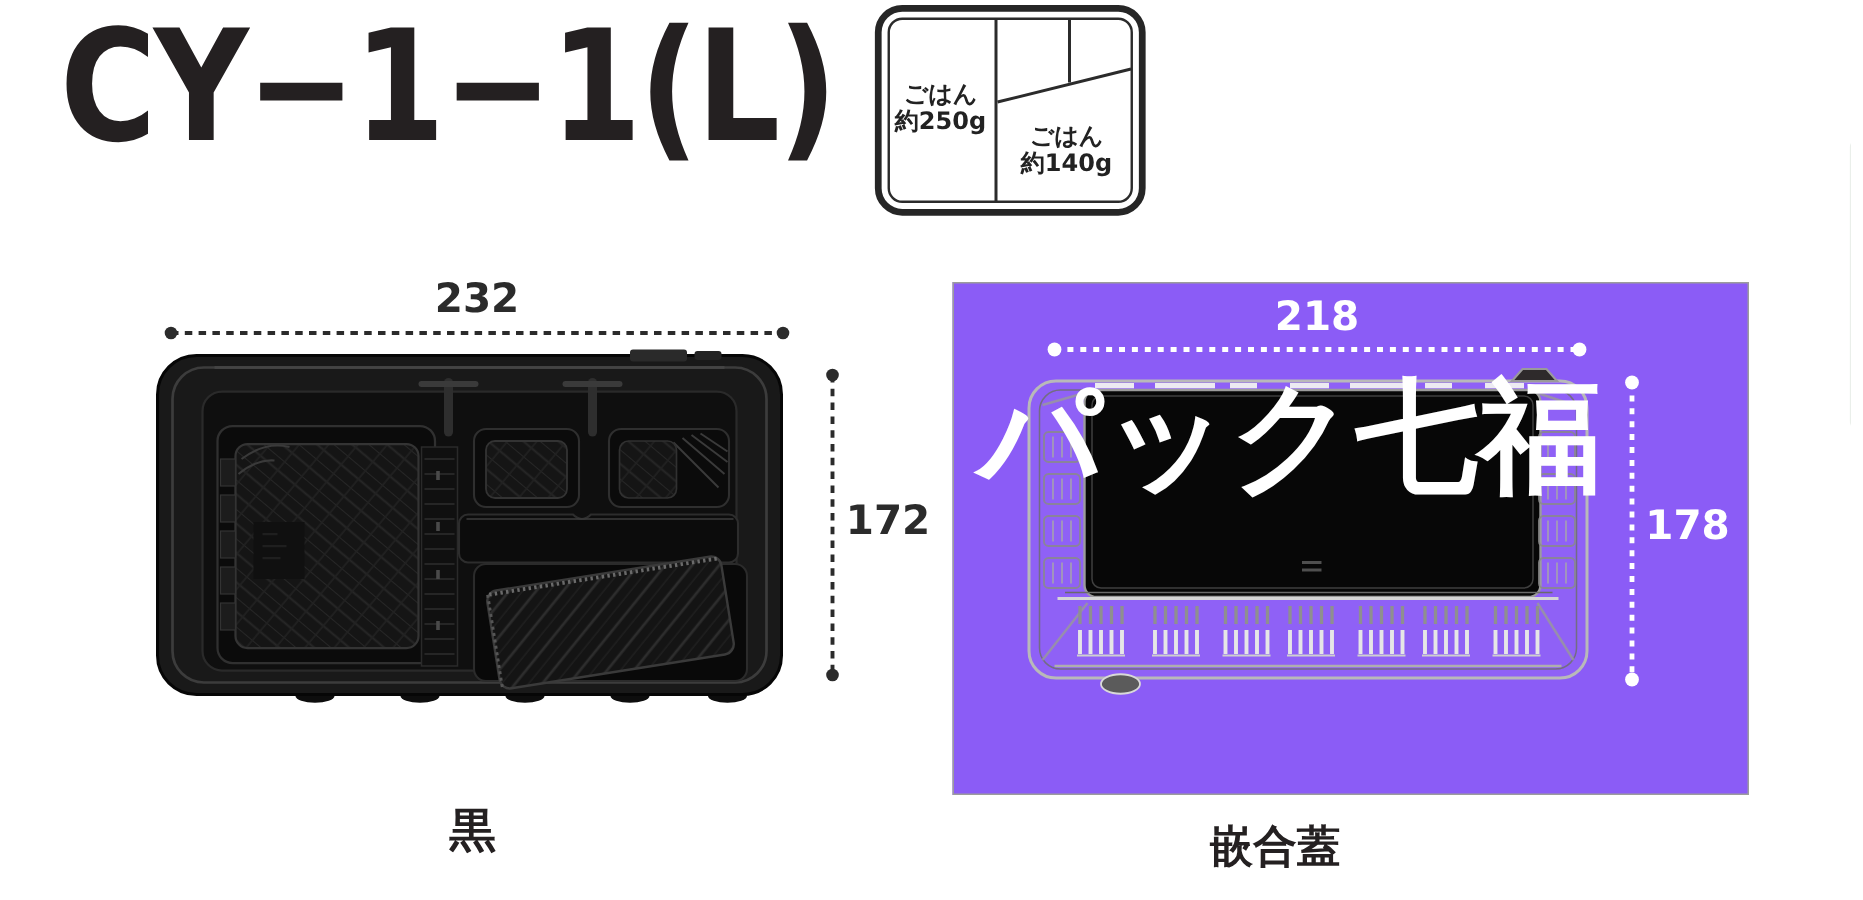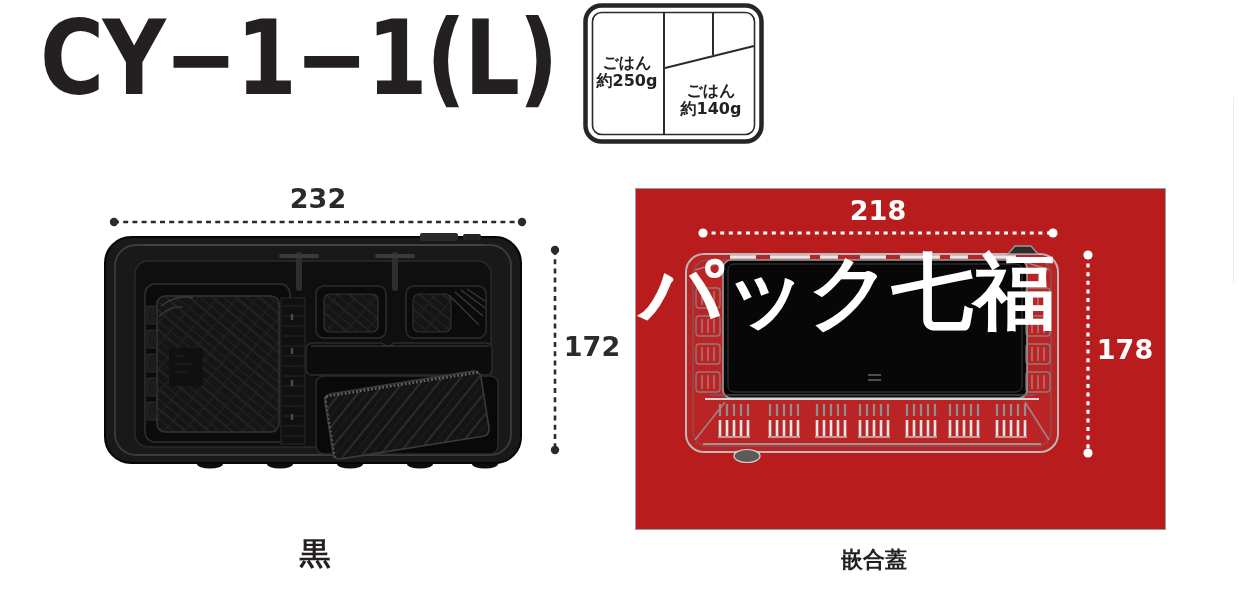--- a/index.html
+++ b/index.html
@@ -13,33 +13,33 @@
     color:#242021;white-space:nowrap;
     transform:scaleX(.85);transform-origin:left top;
   }
   .icon-svg{position:absolute;left:580px;top:2px;}
   .leftfig-svg{position:absolute;left:90px;top:180px;}
   .dim-text{font-weight:700;font-size:27px;fill:#2b2b2b;}
   .dim-text-w{font-weight:700;font-size:27px;fill:#ffffff;}
   .icon-label{font-weight:700;font-size:16px;fill:#222222;}
   .panel{
     position:absolute;left:635px;top:188px;width:531px;height:342px;
-    background:#b91c1c;border:1px solid #9c9c9c;box-sizing:border-box;overflow:hidden;
+    background:#8b5cf6;border:1px solid #9c9c9c;box-sizing:border-box;overflow:hidden;
   }
   .panel-svg{position:absolute;left:-1px;top:-1px;}
   .watermark{
-    position:absolute;left:4px;top:62px;
+    position:absolute;left:16px;top:62px;
     font-size:82px;font-weight:800;color:#ffffff;line-height:1;white-space:nowrap;
     letter-spacing:0px;
   }
   .caption{
     position:absolute;font-weight:700;color:#242021;text-align:center;white-space:nowrap;
   }
   .caption-tray{left:95px;top:533px;width:440px;font-size:31px;}
-  .caption-lid{left:674px;top:545px;width:400px;font-size:22px;}
+  .caption-lid{left:650px;top:545px;width:400px;font-size:29px;}
   .edge-strip{
     position:absolute;left:1233px;top:92px;width:9px;height:195px;
     background:#f1f5f1;border-left:1px solid #e4eae4;border-radius:7px 0 0 7px;opacity:.75;
   }
 </style>
 </head>
 <body>
 
 <div class="canvas">
 

